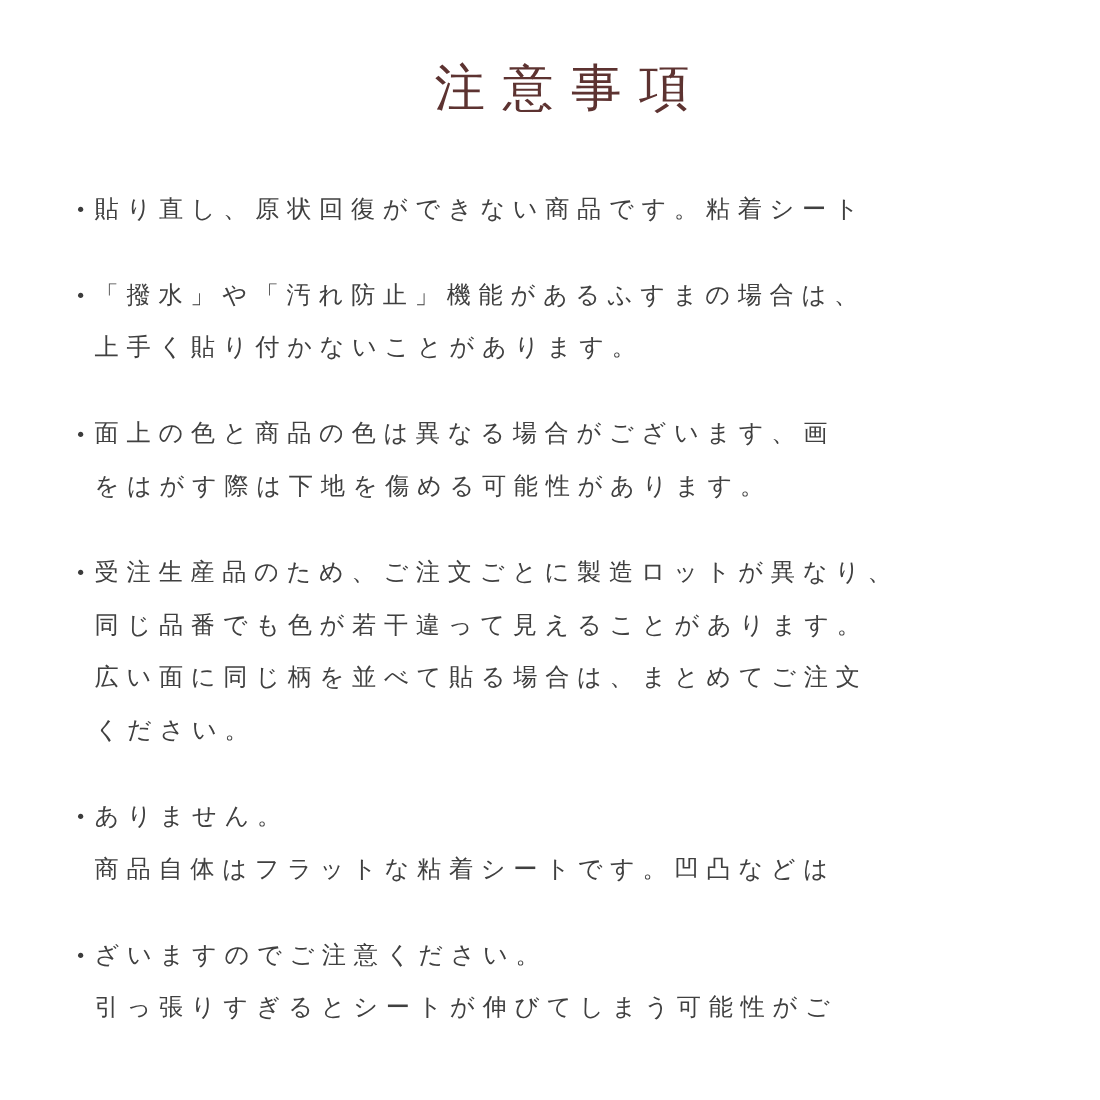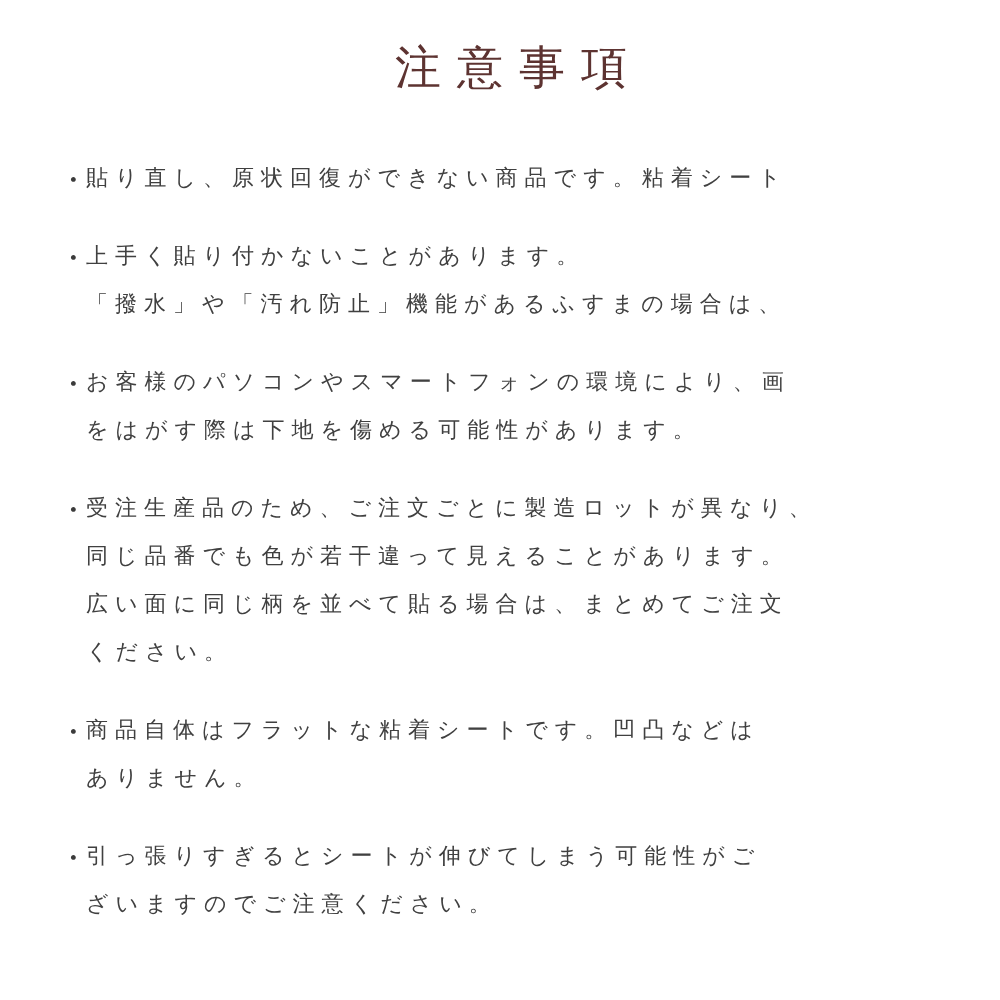--- a/index.html
+++ b/index.html
@@ -7,21 +7,21 @@
     padding: 0;
     background: #ffffff;
   }
   .page {
     position: relative;
     width: 1000px;
     height: 1000px;
     background: #ffffff;
     overflow: hidden;
     box-sizing: border-box;
-    padding: 44px 36px 0 58px;
+    padding: 56px 36px 0 58px;
     font-family: "Liberation Sans", "DejaVu Sans", sans-serif;
   }
   .page-title {
     margin: 0;
     font-size: 46px;
     font-weight: 400;
     line-height: 1;
     text-align: center;
     letter-spacing: 16px;
     text-indent: 16px;
@@ -67,53 +67,53 @@
     <div class="notice-item">
       <span class="bullet">・</span>
       <div class="notice-text">
         <span class="notice-line">貼り直し、原状回復ができない商品です。粘着シート</span>
       </div>
     </div>
 
     <div class="notice-item">
       <span class="bullet">・</span>
       <div class="notice-text">
+        <span class="notice-line">「撥水」や「汚れ防止」機能があるふすまの場合は、</span>
         <span class="notice-line">上手く貼り付かないことがあります。</span>
-        <span class="notice-line">「撥水」や「汚れ防止」機能があるふすまの場合は、</span>
       </div>
     </div>
 
     <div class="notice-item">
       <span class="bullet">・</span>
       <div class="notice-text">
-        <span class="notice-line">お客様のパソコンやスマートフォンの環境により、画</span>
+        <span class="notice-line">面上の色と商品の色は異なる場合がございます、画</span>
         <span class="notice-line">をはがす際は下地を傷める可能性があります。</span>
       </div>
     </div>
 
     <div class="notice-item">
       <span class="bullet">・</span>
       <div class="notice-text">
         <span class="notice-line">受注生産品のため、ご注文ごとに製造ロットが異なり、</span>
         <span class="notice-line">同じ品番でも色が若干違って見えることがあります。</span>
         <span class="notice-line">広い面に同じ柄を並べて貼る場合は、まとめてご注文</span>
         <span class="notice-line">ください。</span>
       </div>
     </div>
 
     <div class="notice-item">
       <span class="bullet">・</span>
       <div class="notice-text">
+        <span class="notice-line">ありません。</span>
         <span class="notice-line">商品自体はフラットな粘着シートです。凹凸などは</span>
-        <span class="notice-line">ありません。</span>
       </div>
     </div>
 
     <div class="notice-item">
       <span class="bullet">・</span>
       <div class="notice-text">
+        <span class="notice-line">ざいますのでご注意ください。</span>
         <span class="notice-line">引っ張りすぎるとシートが伸びてしまう可能性がご</span>
-        <span class="notice-line">ざいますのでご注意ください。</span>
       </div>
     </div>
 
   </div>
 </div>
 
 </body></html>

